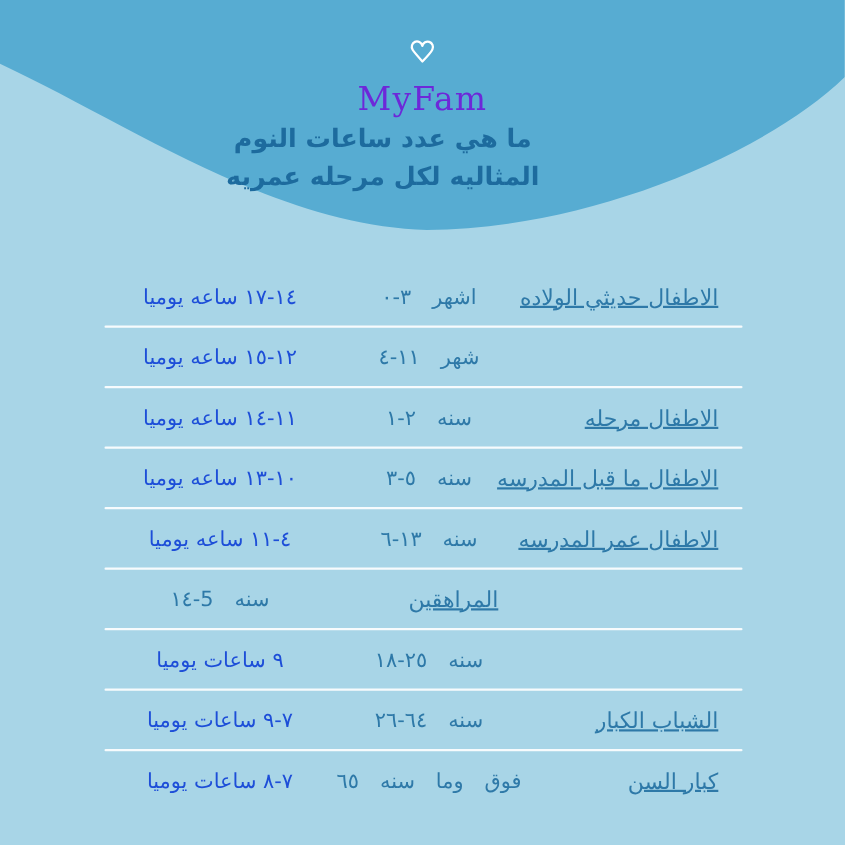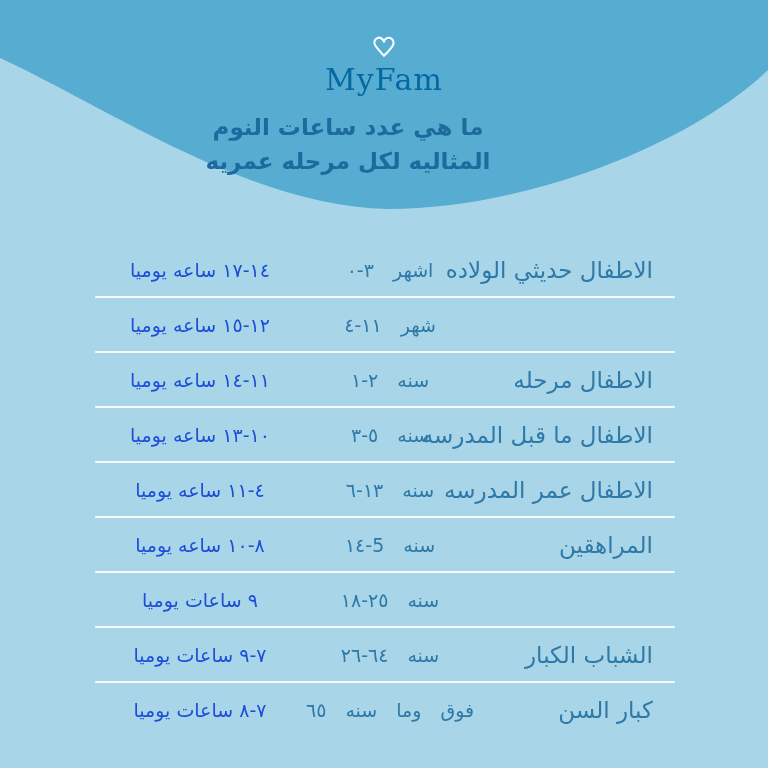--- a/index.html
+++ b/index.html
@@ -7,24 +7,24 @@
     position:relative;overflow:hidden;
     width:768px;height:768px;
     background:#a8d5e7;
     font-family:"DejaVu Sans",sans-serif;
   }
   .canvas{position:absolute;inset:0;}
   .header-svg{position:absolute;top:0;left:0;display:block;}
   .brand{position:absolute;top:34px;left:0;width:768px;text-align:center;}
   .heart{display:block;margin:0 auto;}
   .brand-name{
-    margin-top:2px;
+    margin-top:13px;
     font-family:"DejaVu Serif",serif;
     font-size:30px;line-height:32px;letter-spacing:1px;
-    color:#0369a1;
+    color:#6d28d9;
   }
   .title{
     position:absolute;top:110px;left:0;width:696px;
     text-align:center;direction:rtl;
     font-size:23px;line-height:34px;font-weight:bold;
     color:#1d6b9e;
   }
   .table{
     position:absolute;top:243px;left:95px;width:580px;
   }
@@ -43,21 +43,21 @@
   }
   .cell.age{
     display:flex;flex-direction:row;justify-content:center;
     gap:19px;direction:ltr;
     color:#2e79a8;font-size:19px;
   }
   .cell.age .tok-num{unicode-bidi:bidi-override;direction:ltr;}
   .cell.age .tok-word{direction:rtl;unicode-bidi:isolate;}
   .cell.label{
     direction:rtl;text-align:right;padding-right:22px;
-    color:#2e79a8;font-size:23px;
+    color:#2e79a8;font-size:20px;text-decoration:underline;
   }
 </style>
 </head>
 <body>
 
 <div class="canvas">
 
   <svg class="header-svg" width="768" height="230" viewBox="0 0 768 230" aria-hidden="true">
     <path d="M0,0 H768 V70 C690,145 525,209 388,209 C250,206 112,110 0,58 Z" fill="#57acd2"></path>
   </svg>
@@ -113,21 +113,20 @@
       <div class="row">
         <div class="cell sleep" dir="rtl">٤-١١ ساعه يوميا</div>
         <div class="cell age">
           <span class="tok-num">٦-١٣</span>
           <span class="tok-word">سنه</span>
         </div>
         <div class="cell label" dir="rtl">الاطفال عمر المدرسه</div>
       </div>
       <div class="sep"></div>
       <div class="row">
-        <div class="cell sleep" dir="rtl">٨-١٠ ساعه يوميا</div>
         <div class="cell age">
           <span class="tok-num">١٤-5</span>
           <span class="tok-word">سنه</span>
         </div>
         <div class="cell label" dir="rtl">المراهقين</div>
       </div>
       <div class="sep"></div>
       <div class="row">
         <div class="cell sleep" dir="rtl">٩ ساعات يوميا</div>
         <div class="cell age">

